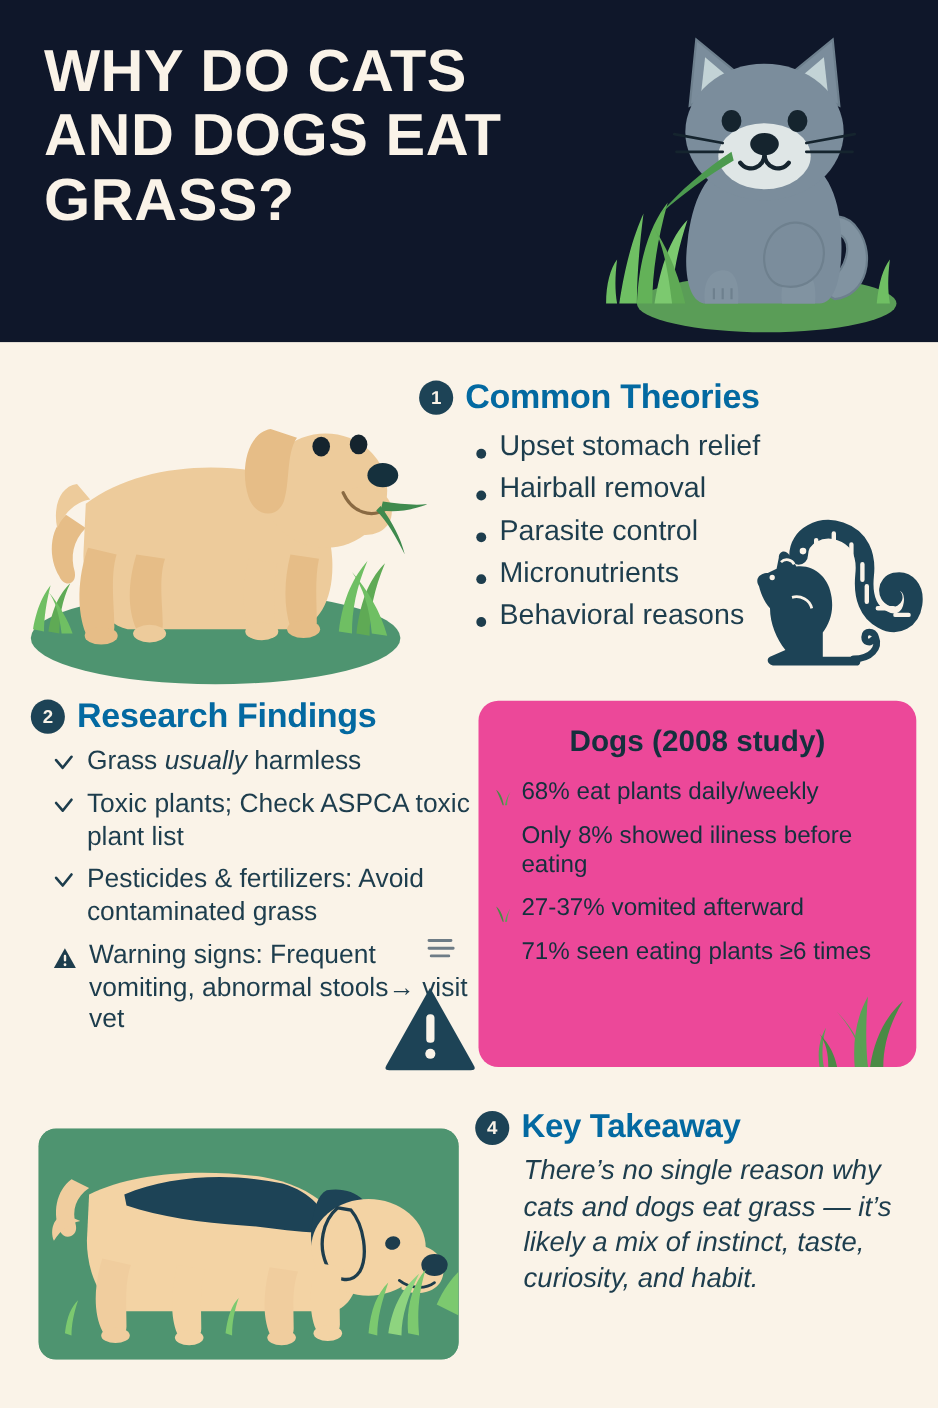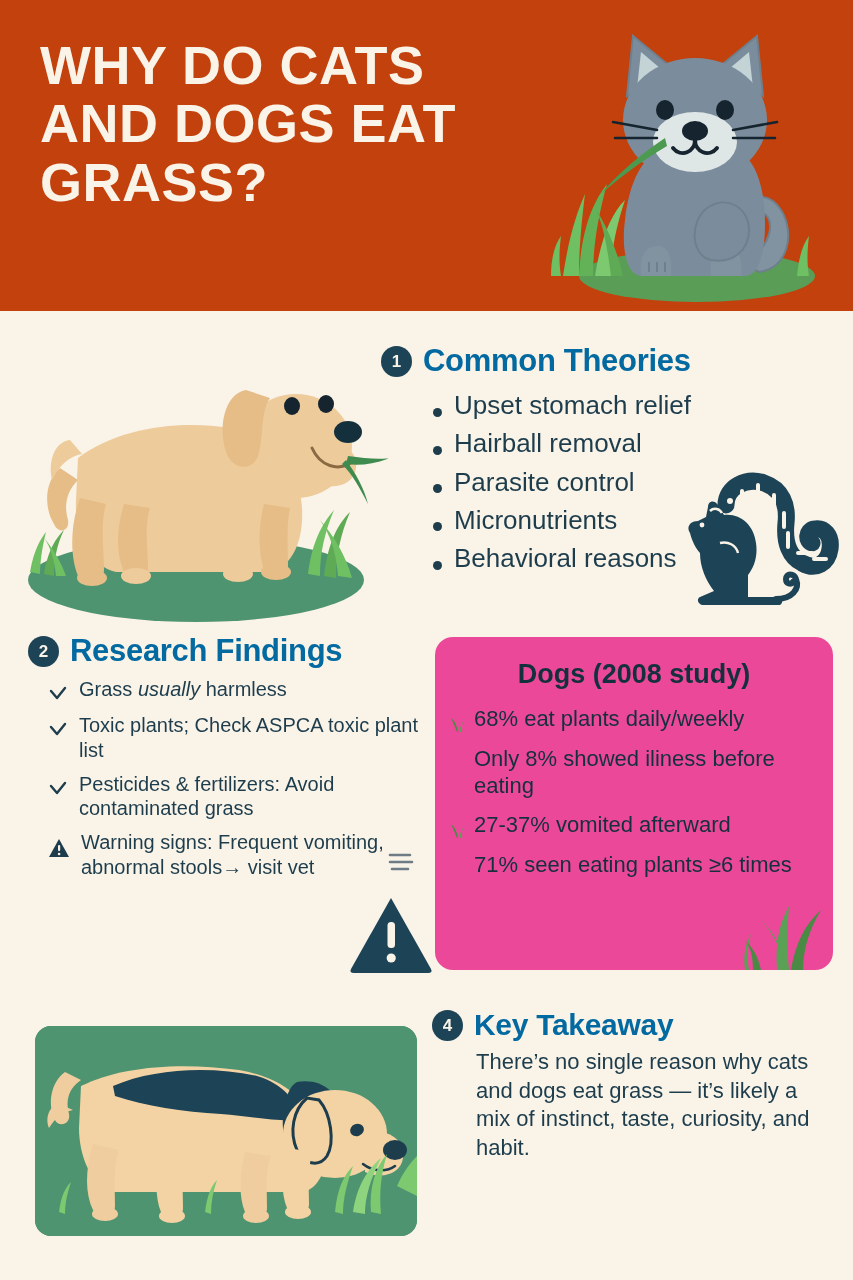--- a/index.html
+++ b/index.html
@@ -9,21 +9,21 @@
     font-family:"Liberation Sans", sans-serif;
     color:#1d3d4d;
     overflow:hidden;
     position:relative;
   }
   .page{position:relative;width:853px;height:1280px;overflow:hidden;}
 
   
   .header{
     position:absolute;left:0;top:0;width:853px;height:311px;
-    background:#c2410c;
+    background:#0f172a;
     overflow:hidden;
   }
   .header-title{
     position:absolute;left:40px;top:36px;width:520px;
     font-size:54px;line-height:1.08;font-weight:bold;
     letter-spacing:0.5px;
     color:#faf3e8;
     text-transform:uppercase;
     font-family:"Liberation Sans", sans-serif;
   }
@@ -55,21 +55,21 @@
   }
   .worm-cat{position:absolute;left:303px;top:128px;width:170px;height:140px;}
 
   .dog-top{position:absolute;left:8px;top:328px;width:380px;height:300px;}
 
   
   .research{position:absolute;left:28px;top:633px;width:400px;}
   .research ul{list-style:none;margin:8px 0 0 0;padding:0;}
   .research li{
     display:flex;align-items:flex-start;gap:11px;
-    font-size:20px;line-height:1.24;margin:0 0 9px 20px;color:#1d3d4d;
+    font-size:24px;line-height:1.24;margin:0 0 9px 20px;color:#1d3d4d;
   }
   .research li .txt{flex:1;}
   .check{flex:0 0 auto;width:20px;height:20px;margin-top:7px;}
   .warn-ico{flex:0 0 auto;width:22px;height:20px;margin-top:8px;}
   .big-warn{position:absolute;left:320px;top:262px;width:86px;height:80px;}
   .grass-mini{position:absolute;left:388px;top:849px;width:30px;height:26px;}
 
   
   .dogs-card{
     position:absolute;left:435px;top:637px;width:398px;height:333px;
@@ -85,21 +85,21 @@
     font-size:22px;line-height:1.22;color:#15303d;margin-bottom:13px;
   }
   .sprout{flex:0 0 auto;width:16px;height:18px;margin-top:5px;}
   .sprout.blank{visibility:hidden;}
   .card-grass{position:absolute;right:6px;bottom:0;width:110px;height:84px;}
 
   
   .takeaway{position:absolute;left:432px;top:1008px;width:400px;}
   .takeaway .sec-title{font-size:30px;}
   .takeaway p{
-    margin:6px 0 0 44px;font-size:22px;line-height:1.3;color:#1d3d4d;
+    margin:6px 0 0 44px;font-size:25px;line-height:1.3;color:#1d3d4d;font-style:italic;
   }
 
   
   .bottom-photo{
     position:absolute;left:35px;top:1026px;width:382px;height:210px;
     background:#4e9470;border-radius:16px;overflow:hidden;
   }
 </style>
 </head>
 <body>

